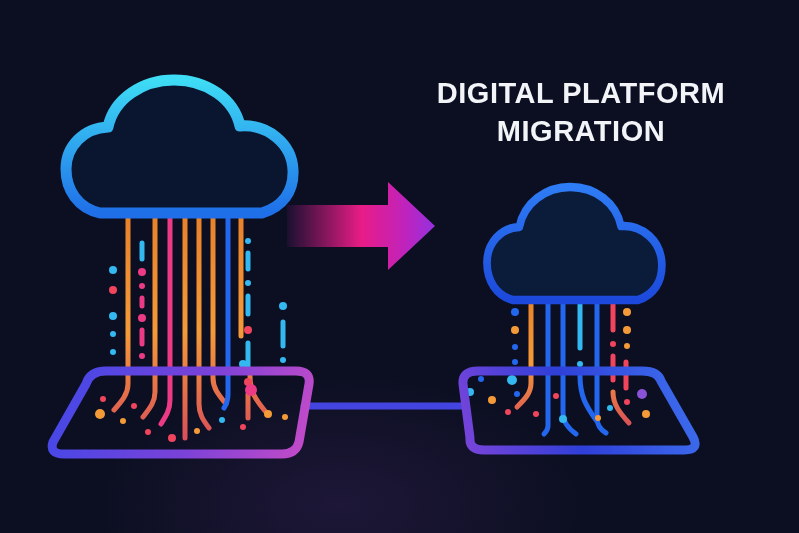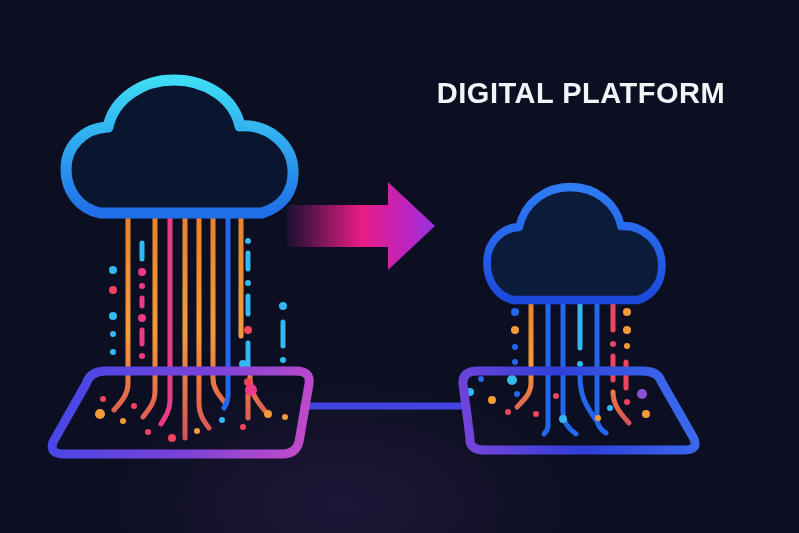--- a/index.html
+++ b/index.html
@@ -199,15 +199,16 @@
 
     <path class="ln w9" stroke="url(#gradPlatR)" d="M 478 371 L 642 371 Q 658 371 661 381 L 693 437 Q 700 450 684 450 L 484 450 Q 469 450 470 438 L 463 384 Q 462 371 478 371 Z"></path>
 
     <g transform="translate(487,187) scale(0.77,0.85)">
       <use href="#cloudShape" fill="var(--cloud-right-fill)" stroke="url(#gradCloudR)" stroke-width="10" stroke-linejoin="round" vector-effect="non-scaling-stroke"></use>
     </g>
   </svg>
 
   <div class="title">
     <span>DIGITAL PLATFORM</span>
+    <span>MIGRATION</span>
   </div>
 
 </div>
 
 </body></html>

